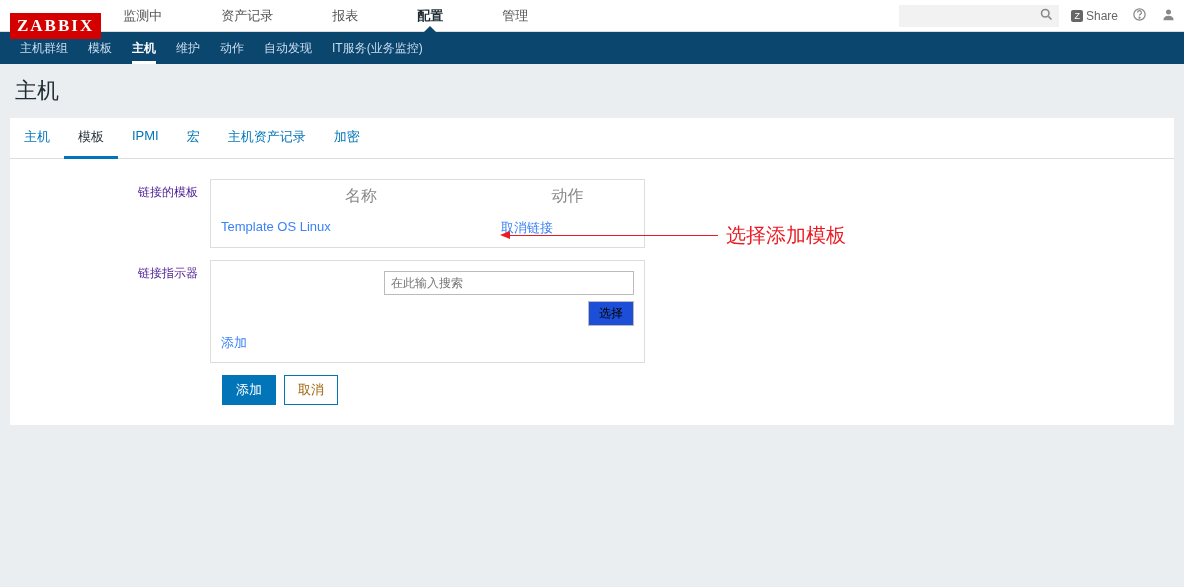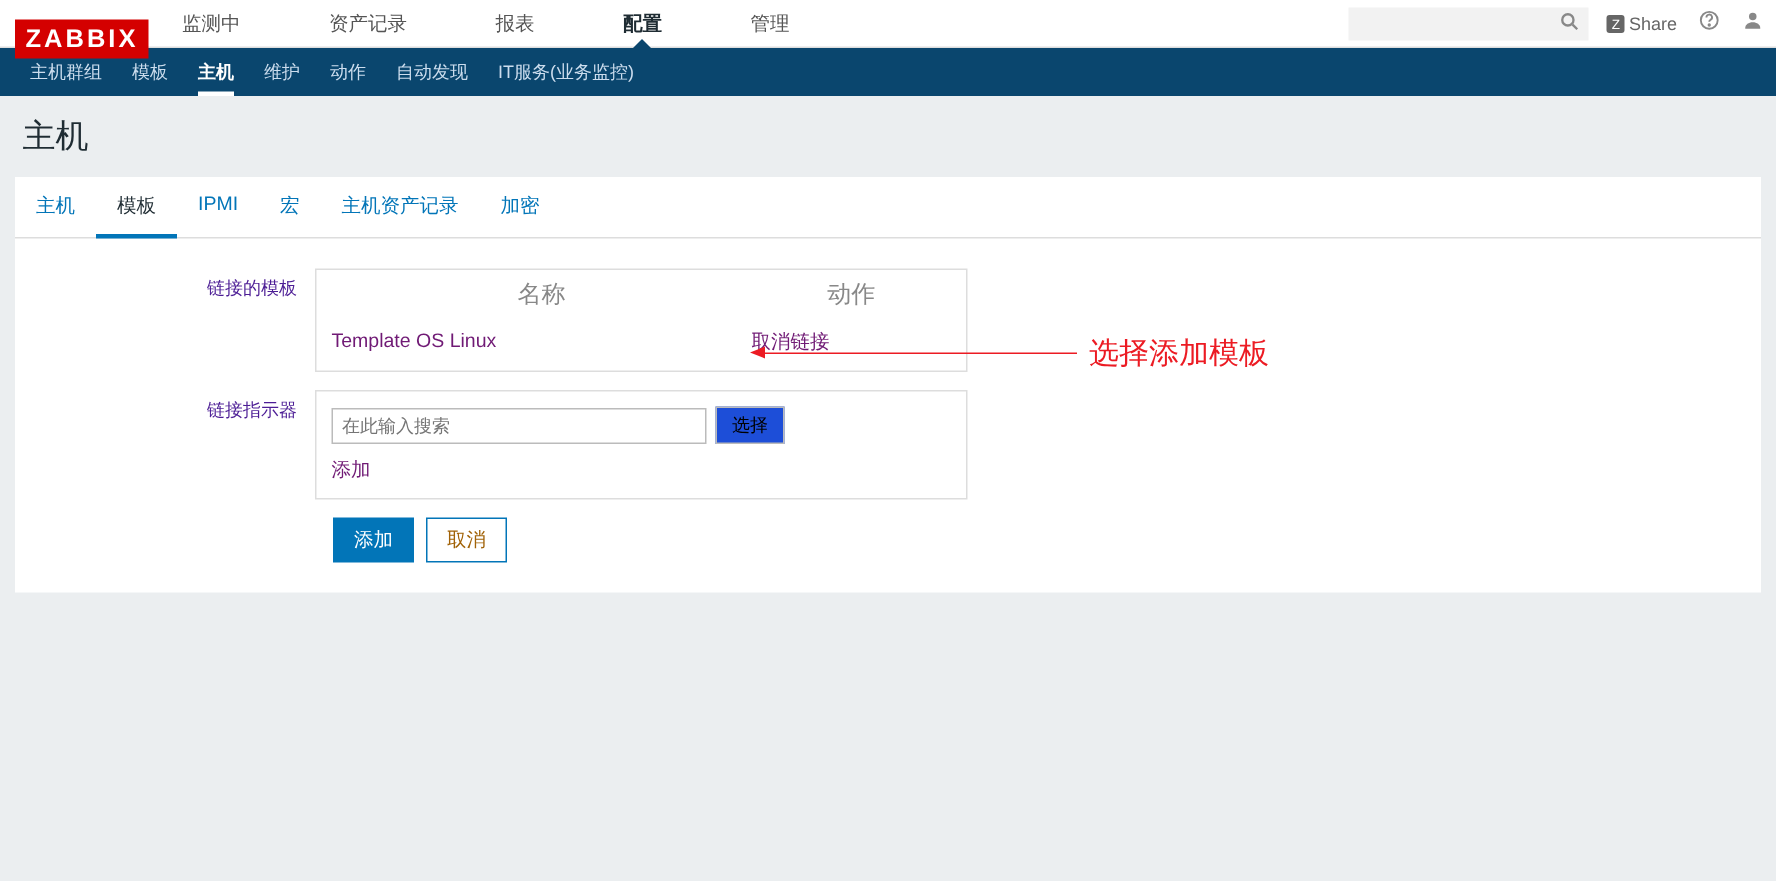--- a/index.html
+++ b/index.html
@@ -1,19 +1,19 @@
 <!DOCTYPE html>
 <html><head>
 <meta charset="utf-8">
 <style>
 * { margin: 0; padding: 0; box-sizing: border-box; font-family: Arial, "Microsoft YaHei", sans-serif; }
 body { background: #ebeef0; font-size: 13px; color: #1f2c33; }
 
 .top-bar { background: #fff; height: 32px; display: flex; align-items: center; padding: 0 8px 0 10px; border-bottom: 1px solid #ddd; }
-.logo { background: #d40000; color: #fff; font-weight: bold; font-size: 17px; letter-spacing: 2px; padding: 3px 7px 3px 7px; margin-right: 10px; font-family: Liberation Sans, sans-serif; margin-top: 20px; }
+.logo { background: #d40000; color: #fff; font-weight: bold; font-size: 17px; letter-spacing: 2px; padding: 3px 7px 3px 7px; margin-right: 10px; font-family: Liberation Serif, serif; margin-top: 20px; }
 .top-menu { display: flex; height: 100%; gap: 35px; }
 .top-menu-item { padding: 0 12px; color: #555; display: flex; align-items: center; cursor: pointer; position: relative; font-size: 13px; }
 .top-menu-item.active { color: #1f2c33; font-weight: bold; }
 .top-menu-item.active::after { content: ''; position: absolute; bottom: -1px; left: 50%; transform: translateX(-50%); width: 0; height: 0; border-left: 6px solid transparent; border-right: 6px solid transparent; border-bottom: 6px solid #0a466e; }
 .spacer { flex: 1; }
 .search-box { width: 160px; height: 22px; background: #f2f2f2; border: none; display: flex; align-items: center; padding: 0 5px; }
 .search-input { border: none; background: transparent; width: 100%; outline: none; font-size: 12px; }
 .search-icon { color: #888; }
 .top-right { display: flex; align-items: center; gap: 14px; margin-left: 12px; color: #666; }
 .share-btn { display: flex; align-items: center; gap: 3px; font-size: 12px; cursor: pointer; }
@@ -38,24 +38,24 @@
 .form-label { width: 190px; text-align: right; padding-right: 12px; padding-top: 5px; color: #4c1d95; font-size: 12px; }
 .form-control { }
 
 .tpl-table { border: 1px solid #ddd; width: 435px; }
 .tpl-head { display: flex; padding: 6px 10px; color: #888; font-size: 16px; }
 .tpl-head .col-name { width: 280px; text-align: center; }
 .tpl-head .col-action { flex: 1; text-align: center; }
 .tpl-body-row { display: flex; padding: 6px 10px 10px 10px; }
 .tpl-body-row .col-name { width: 280px; }
 .tpl-body-row .col-action { flex: 1; }
-.link { color: #701a75; cursor: pointer; }
+.link { color: #3b82f6; cursor: pointer; }
 
 .indicator-box { border: 1px solid #ddd; width: 435px; padding: 10px; }
-.search-combo { display: flex; align-items: flex-end; gap: 6px; margin-bottom: 8px; }
+.search-combo { display: flex; align-items: flex-end; gap: 6px; margin-bottom: 8px; flex-direction: column; }
 .search-field { width: 250px; height: 24px; border: 1px solid #bbb; padding: 0 6px; font-size: 12px; color: #888; }
 .select-btn { height: 25px; border: 1px solid #bbb; background: #1d4ed8; padding: 0 10px; cursor: pointer; font-size: 12px; }
 
 .action-buttons { display: flex; gap: 8px; margin-left: 202px; }
 .btn-primary { background: #0275b8; color: #fff; border: none; padding: 6px 14px; cursor: pointer; font-size: 13px; }
 .btn-secondary { background: #fff; color: #a16207; border: 1px solid #0275b8; padding: 5px 13px; cursor: pointer; font-size: 13px; }
 
 .annotation { position: absolute; top: 222px; left: 508px; display: flex; align-items: center; pointer-events: none; }
 .arrow-line { width: 210px; height: 1px; background: #ec1b23; position: relative; }
 .arrow-line::before { content: ''; position: absolute; left: -8px; top: -4px; width: 0; height: 0; border-top: 4.5px solid transparent; border-bottom: 4.5px solid transparent; border-right: 10px solid #ec1b23; }

